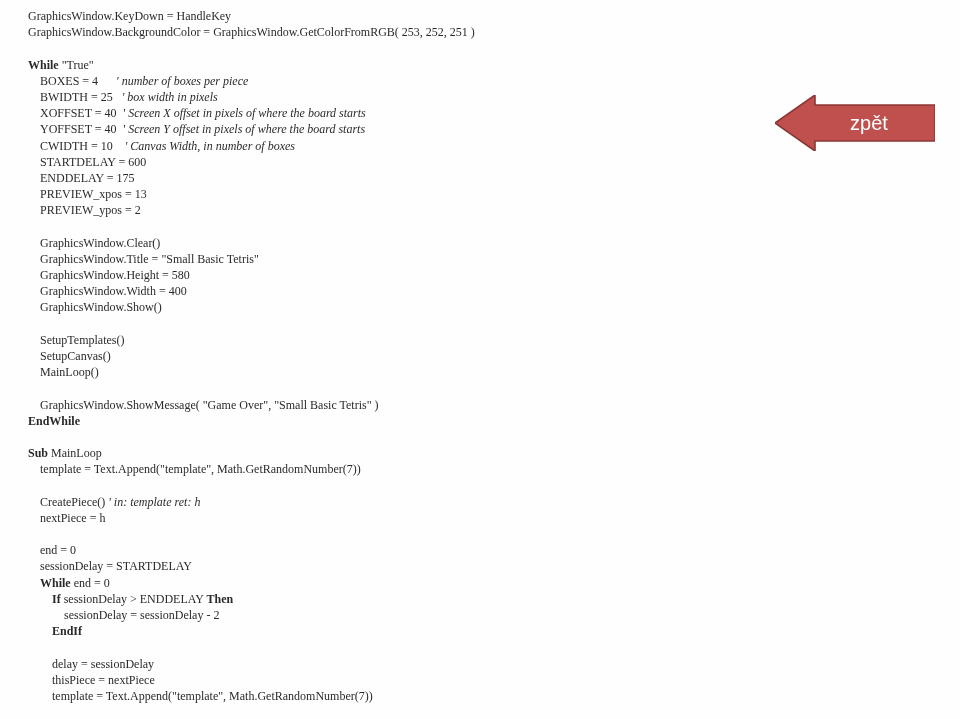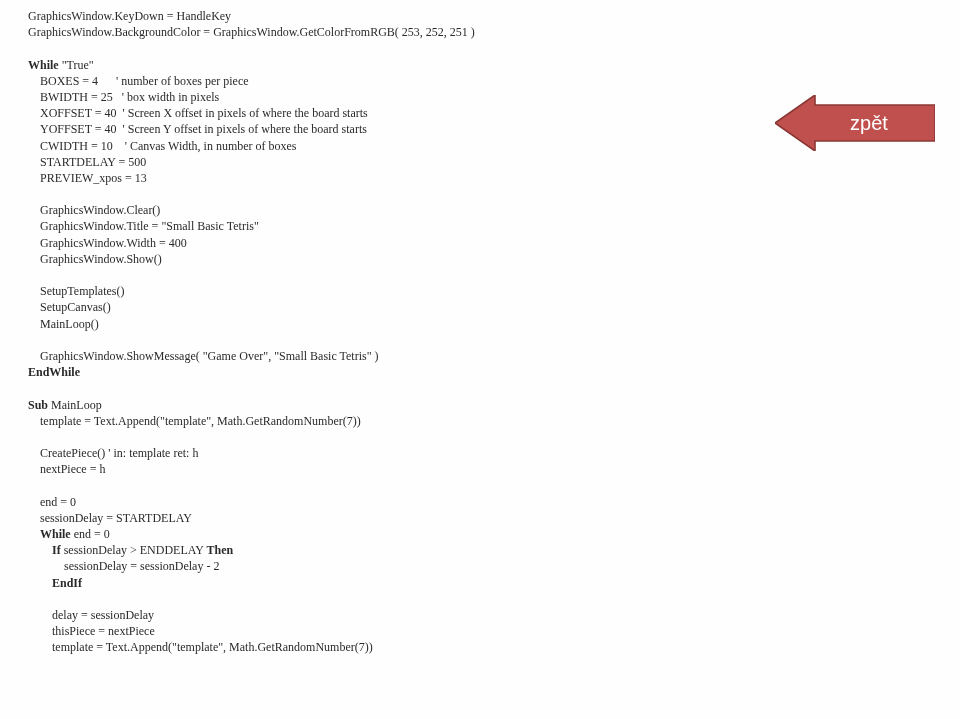--- a/index.html
+++ b/index.html
@@ -16,21 +16,21 @@
     overflow: hidden;
   }
   .code-block {
     padding: 8px 0 0 28px;
     line-height: 1.35;
   }
   .line { white-space: pre; }
   .line.i1 { padding-left: 12px; }
   .line.i2 { padding-left: 24px; }
   .line.i3 { padding-left: 36px; }
-  .comment { }
+  .comment { font-style: italic; }
   b { font-weight: bold; text-align: right; }
   .back-arrow {
     position: absolute;
     top: 95px;
     right: 25px;
     width: 160px;
     height: 56px;
     cursor: pointer;
   }
   .back-arrow svg { width: 100%; height: 100%; display: block; }
@@ -55,25 +55,28 @@
 <div class="code-block" id="code">
     <div class="line i0">GraphicsWindow.KeyDown = HandleKey</div>
     <div class="line i0">GraphicsWindow.BackgroundColor = GraphicsWindow.GetColorFromRGB( 253, 252, 251 )</div>
     <div class="line i0"> </div>
     <div class="line i0"><b>While</b> "True"</div>
     <div class="line i1">BOXES = 4      <span class="comment">' number of boxes per piece</span></div>
     <div class="line i1">BWIDTH = 25   <span class="comment">' box width in pixels</span></div>
     <div class="line i1">XOFFSET = 40  <span class="comment">' Screen X offset in pixels of where the board starts</span></div>
     <div class="line i1">YOFFSET = 40  <span class="comment">' Screen Y offset in pixels of where the board starts</span></div>
     <div class="line i1">CWIDTH = 10    <span class="comment">' Canvas Width, in number of boxes</span></div>
-    <div class="line i1">STARTDELAY = 500</div>
+    <div class="line i1">STARTDELAY = 600</div>
+    <div class="line i1">ENDDELAY = 175</div>
     <div class="line i1">PREVIEW_xpos = 13</div>
+    <div class="line i1">PREVIEW_ypos = 2</div>
     <div class="line i0"> </div>
     <div class="line i1">GraphicsWindow.Clear()</div>
     <div class="line i1">GraphicsWindow.Title = "Small Basic Tetris"</div>
+    <div class="line i1">GraphicsWindow.Height = 580</div>
     <div class="line i1">GraphicsWindow.Width = 400</div>
     <div class="line i1">GraphicsWindow.Show()</div>
     <div class="line i0"> </div>
     <div class="line i1">SetupTemplates()</div>
     <div class="line i1">SetupCanvas()</div>
     <div class="line i1">MainLoop()</div>
     <div class="line i0"> </div>
     <div class="line i1">GraphicsWindow.ShowMessage( "Game Over", "Small Basic Tetris" )</div>
     <div class="line i0"><b>EndWhile</b></div>
     <div class="line i0"> </div>

